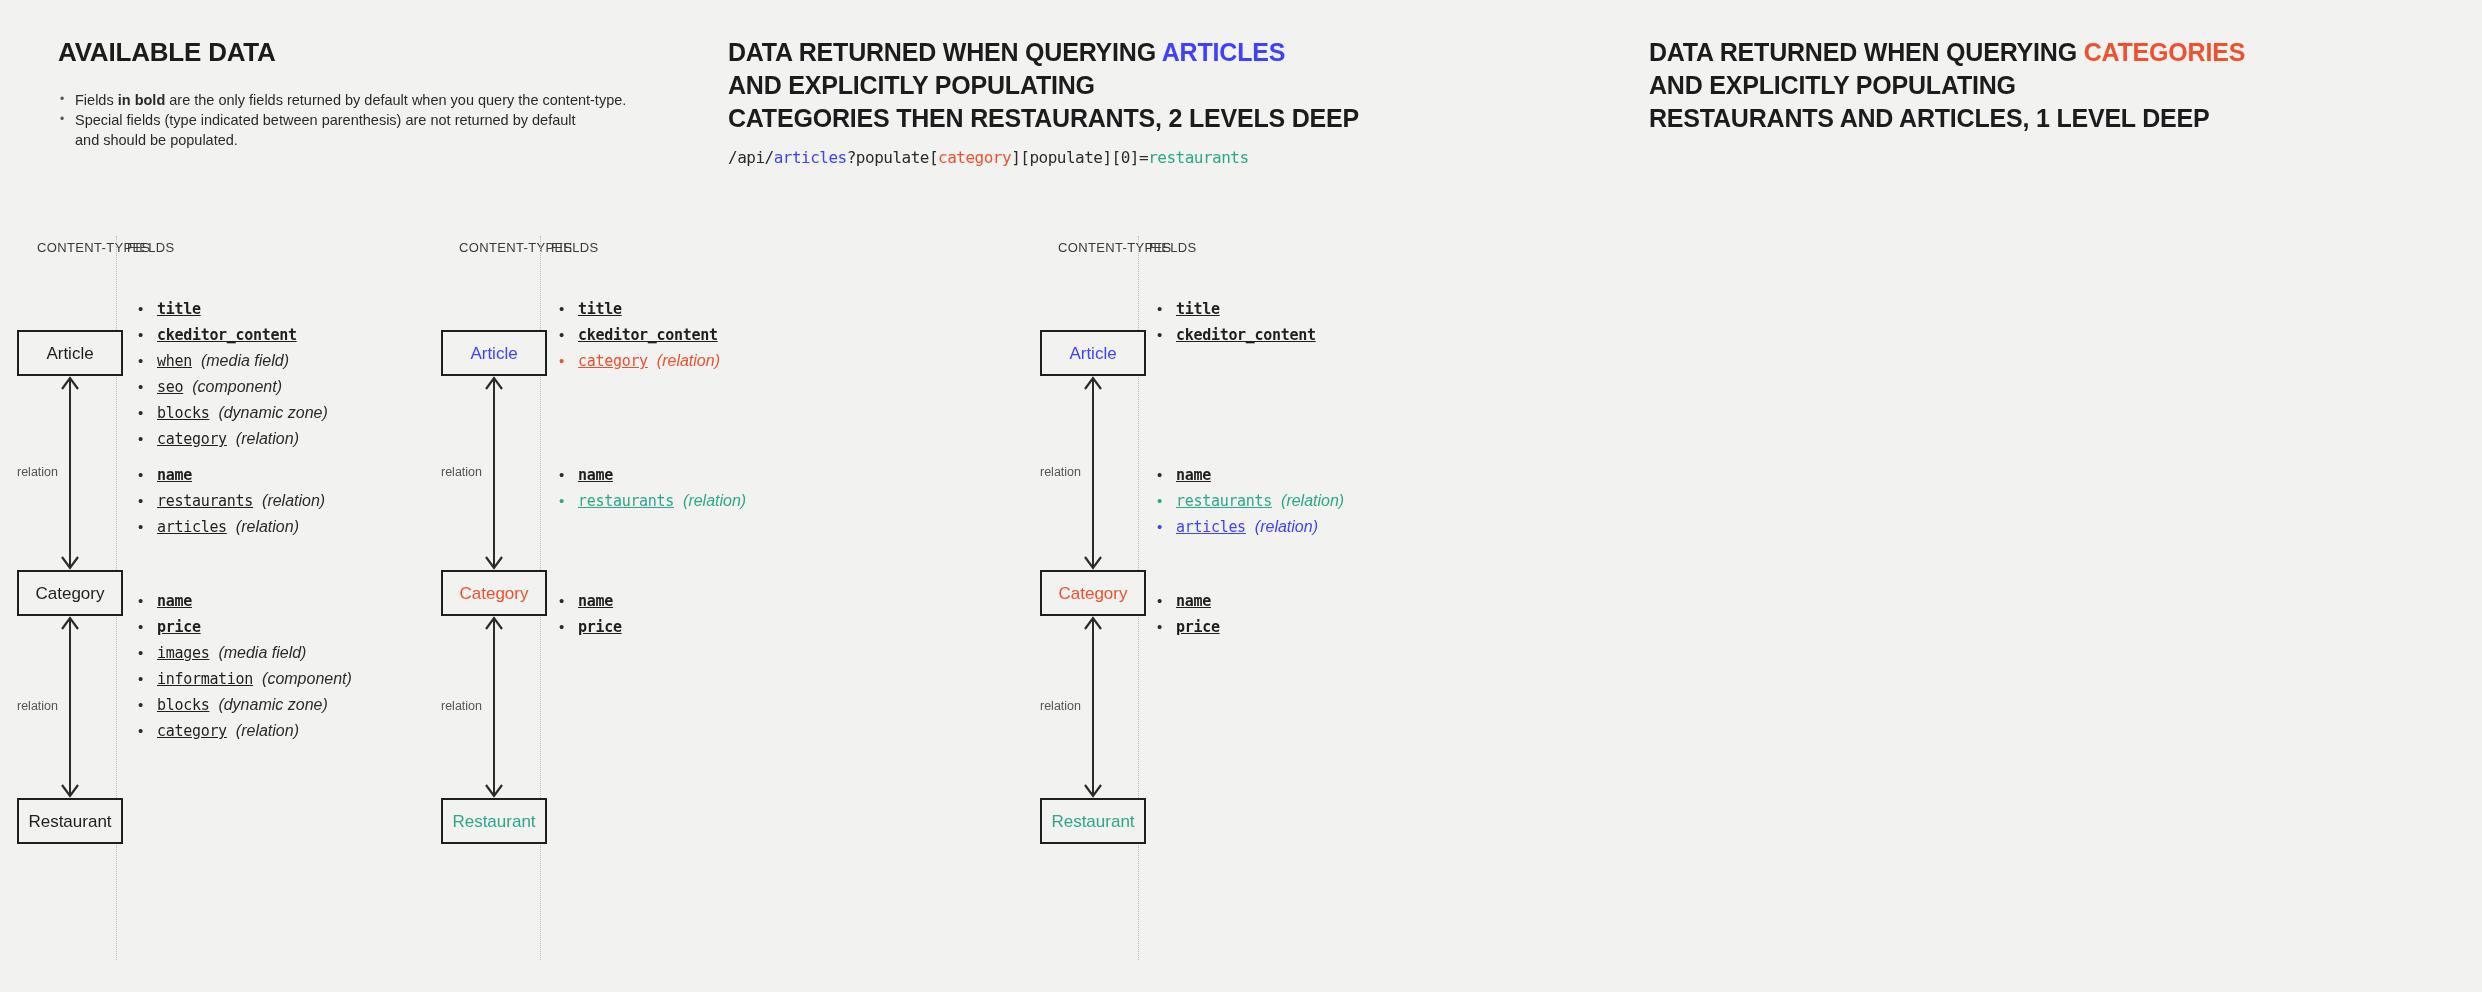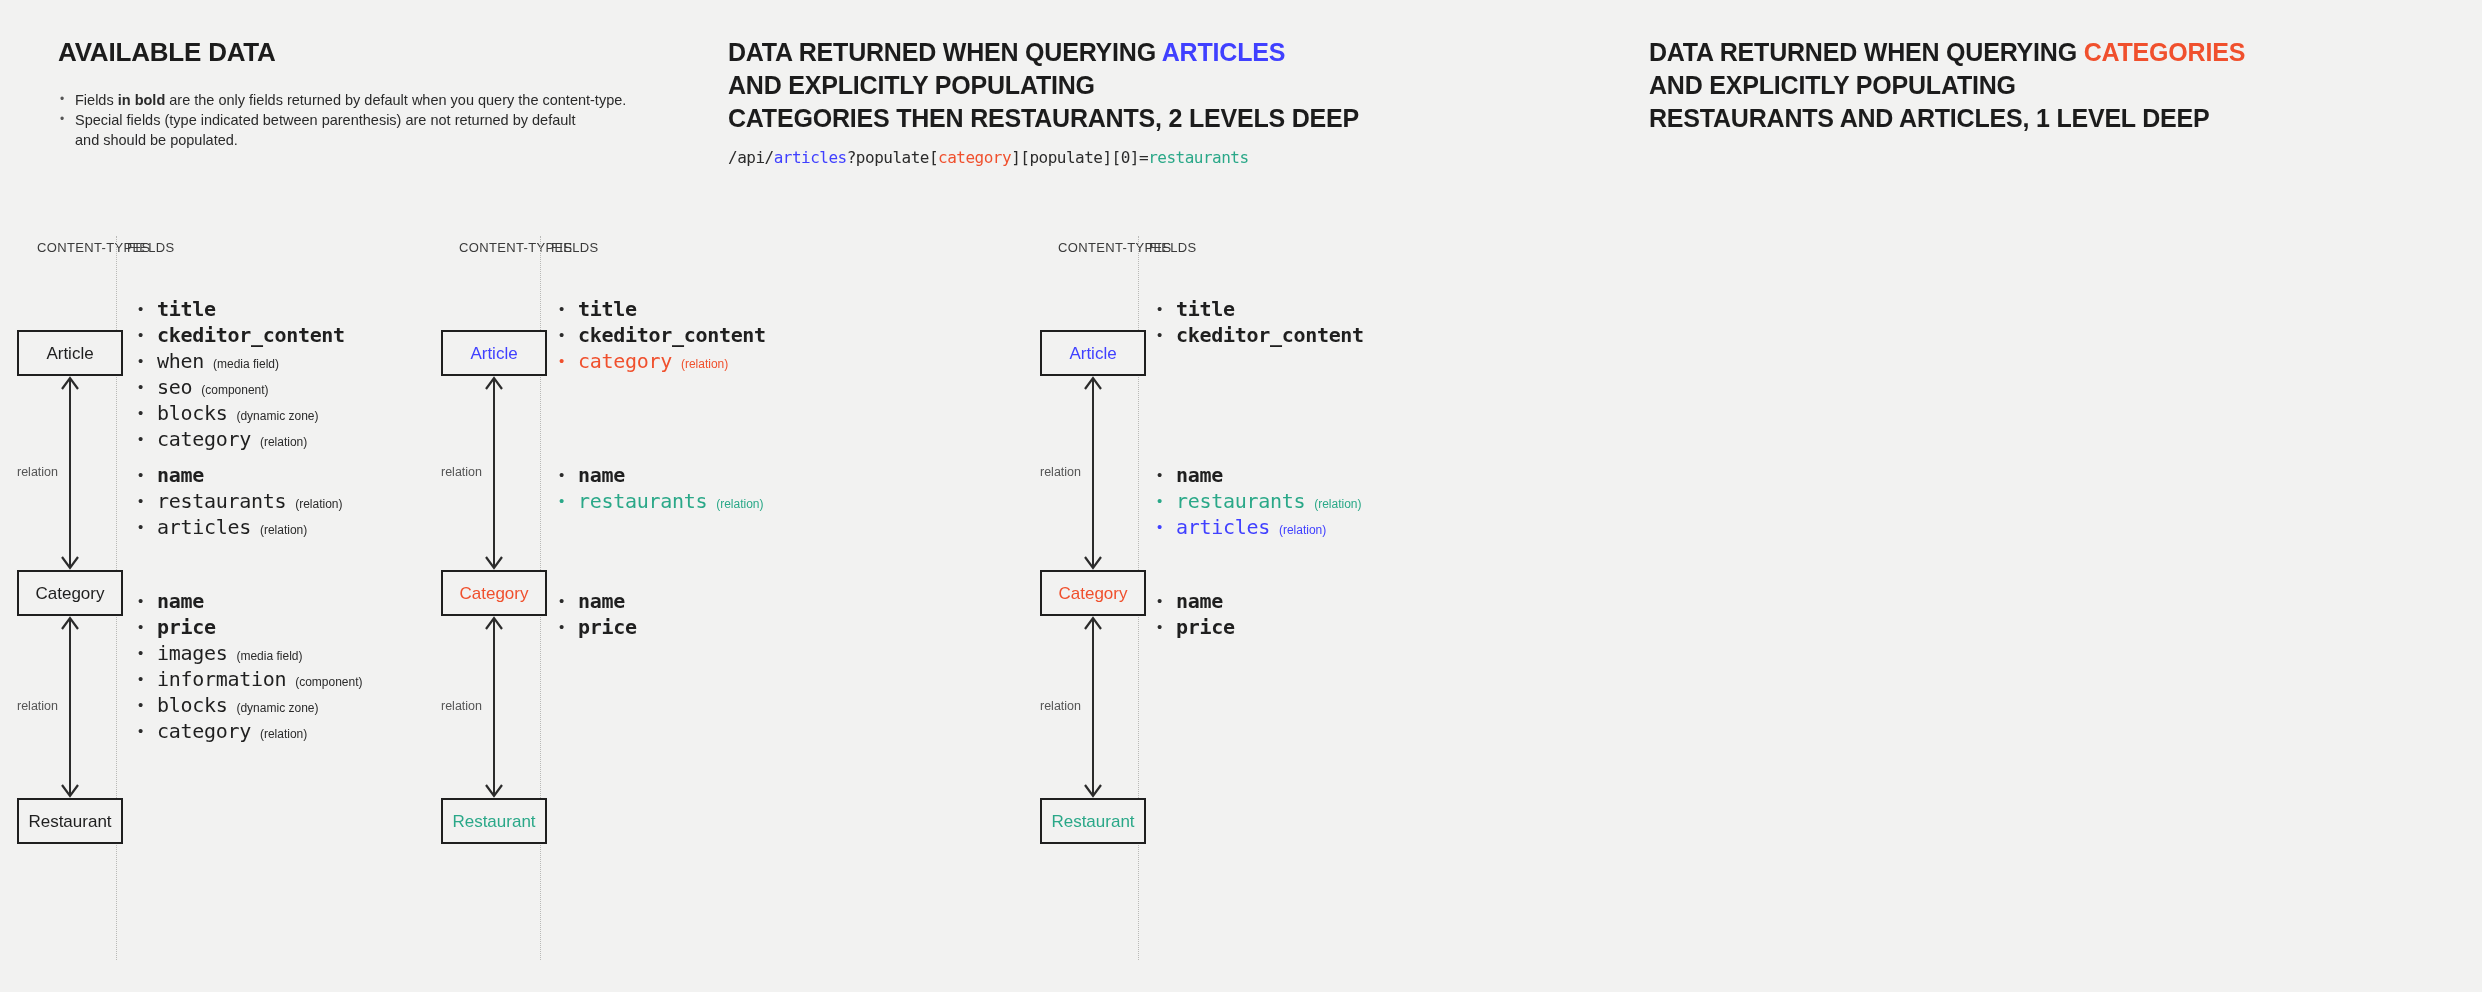--- a/index.html
+++ b/index.html
@@ -132,30 +132,32 @@
   .field-row .dot {
     position: absolute;
     left: 3px;
     top: 0;
     font-size: 15px;
     line-height: 26px;
     color: #2b2b2b;
   }
   .fname {
     font-family: "DejaVu Sans Mono", "Liberation Mono", monospace;
-    font-size: 20px;
+    font-size: 15px;
     color: #1f1f1f;
     letter-spacing: -0.3px;
+    text-decoration: underline;
   }
   .field-row.bold .fname { font-weight: 700; }
   .ftype {
     font-family: "Liberation Sans", sans-serif;
-    font-size: 12px;
+    font-size: 16px;
     color: #2b2b2b;
     margin-left: 9px;
+    font-style: italic;
   }
 
   .field-row.t-red  .dot, .field-row.t-red  .fname, .field-row.t-red  .ftype { color: #f0502d; }
   .field-row.t-teal .dot, .field-row.t-teal .fname, .field-row.t-teal .ftype { color: #2aa888; }
   .field-row.t-blue .dot, .field-row.t-blue .fname, .field-row.t-blue .ftype { color: #4040ff; }
 </style>
 </head>
 <body>
 
 <div id="page">

